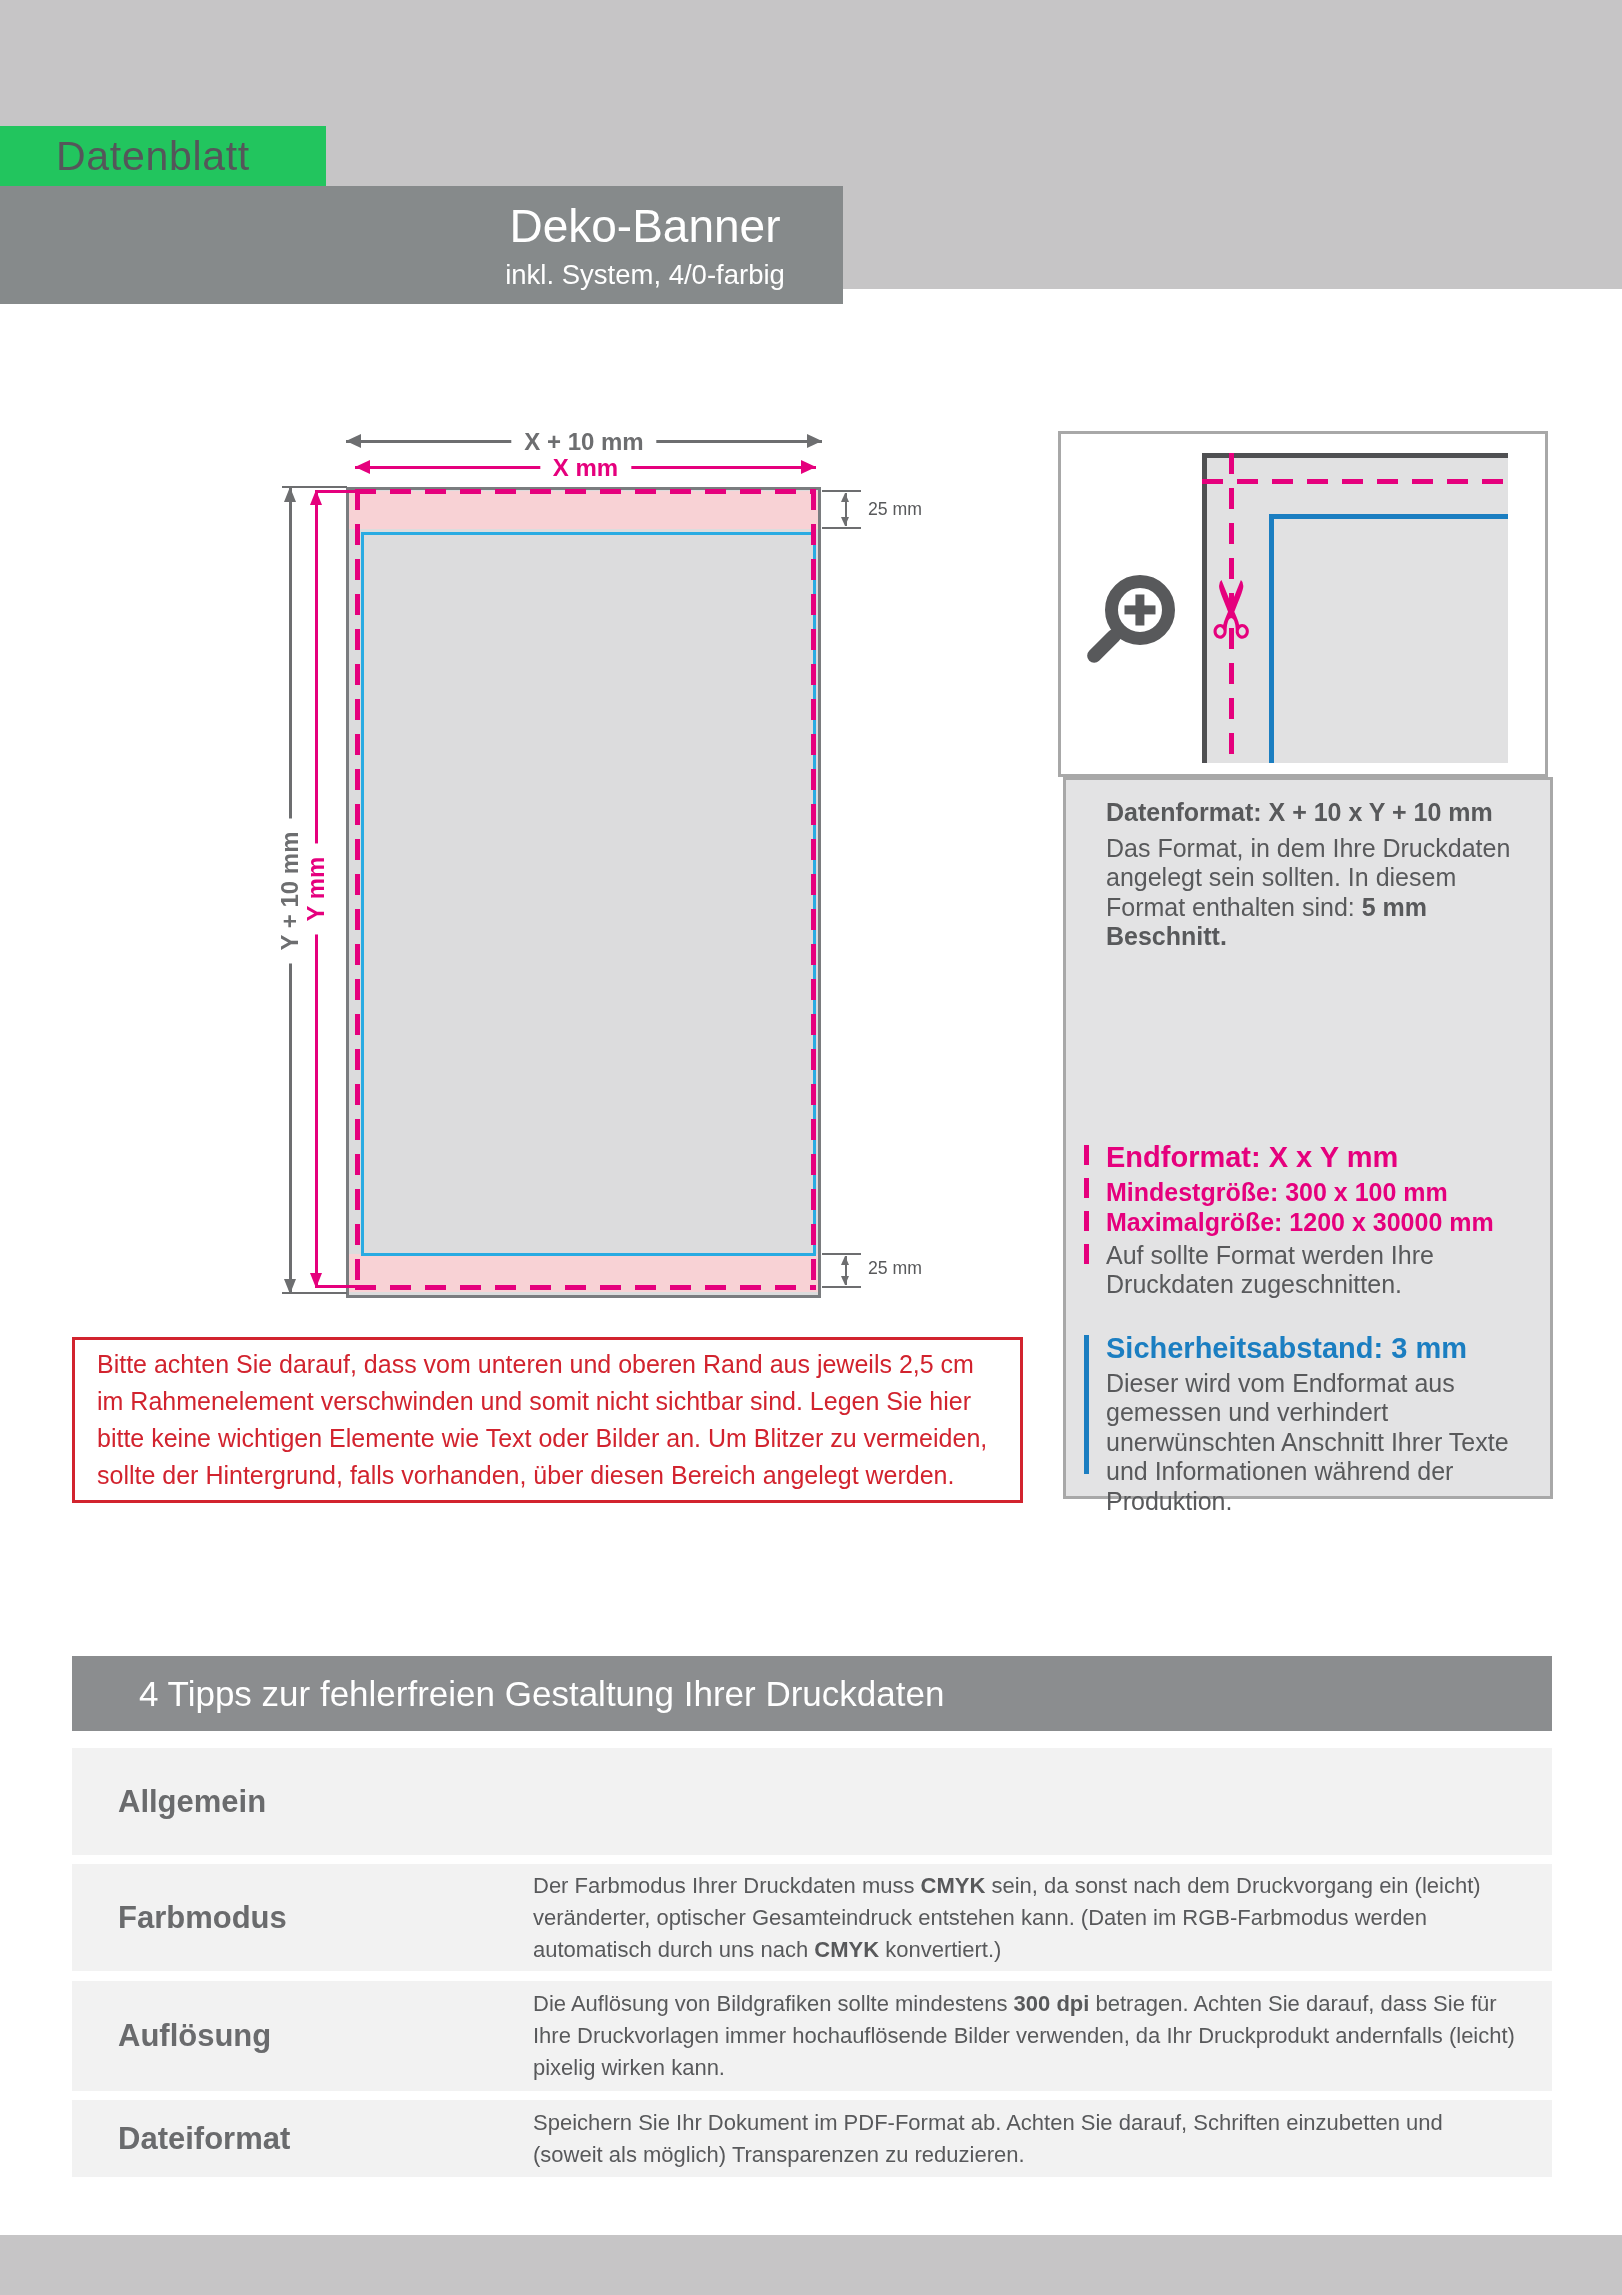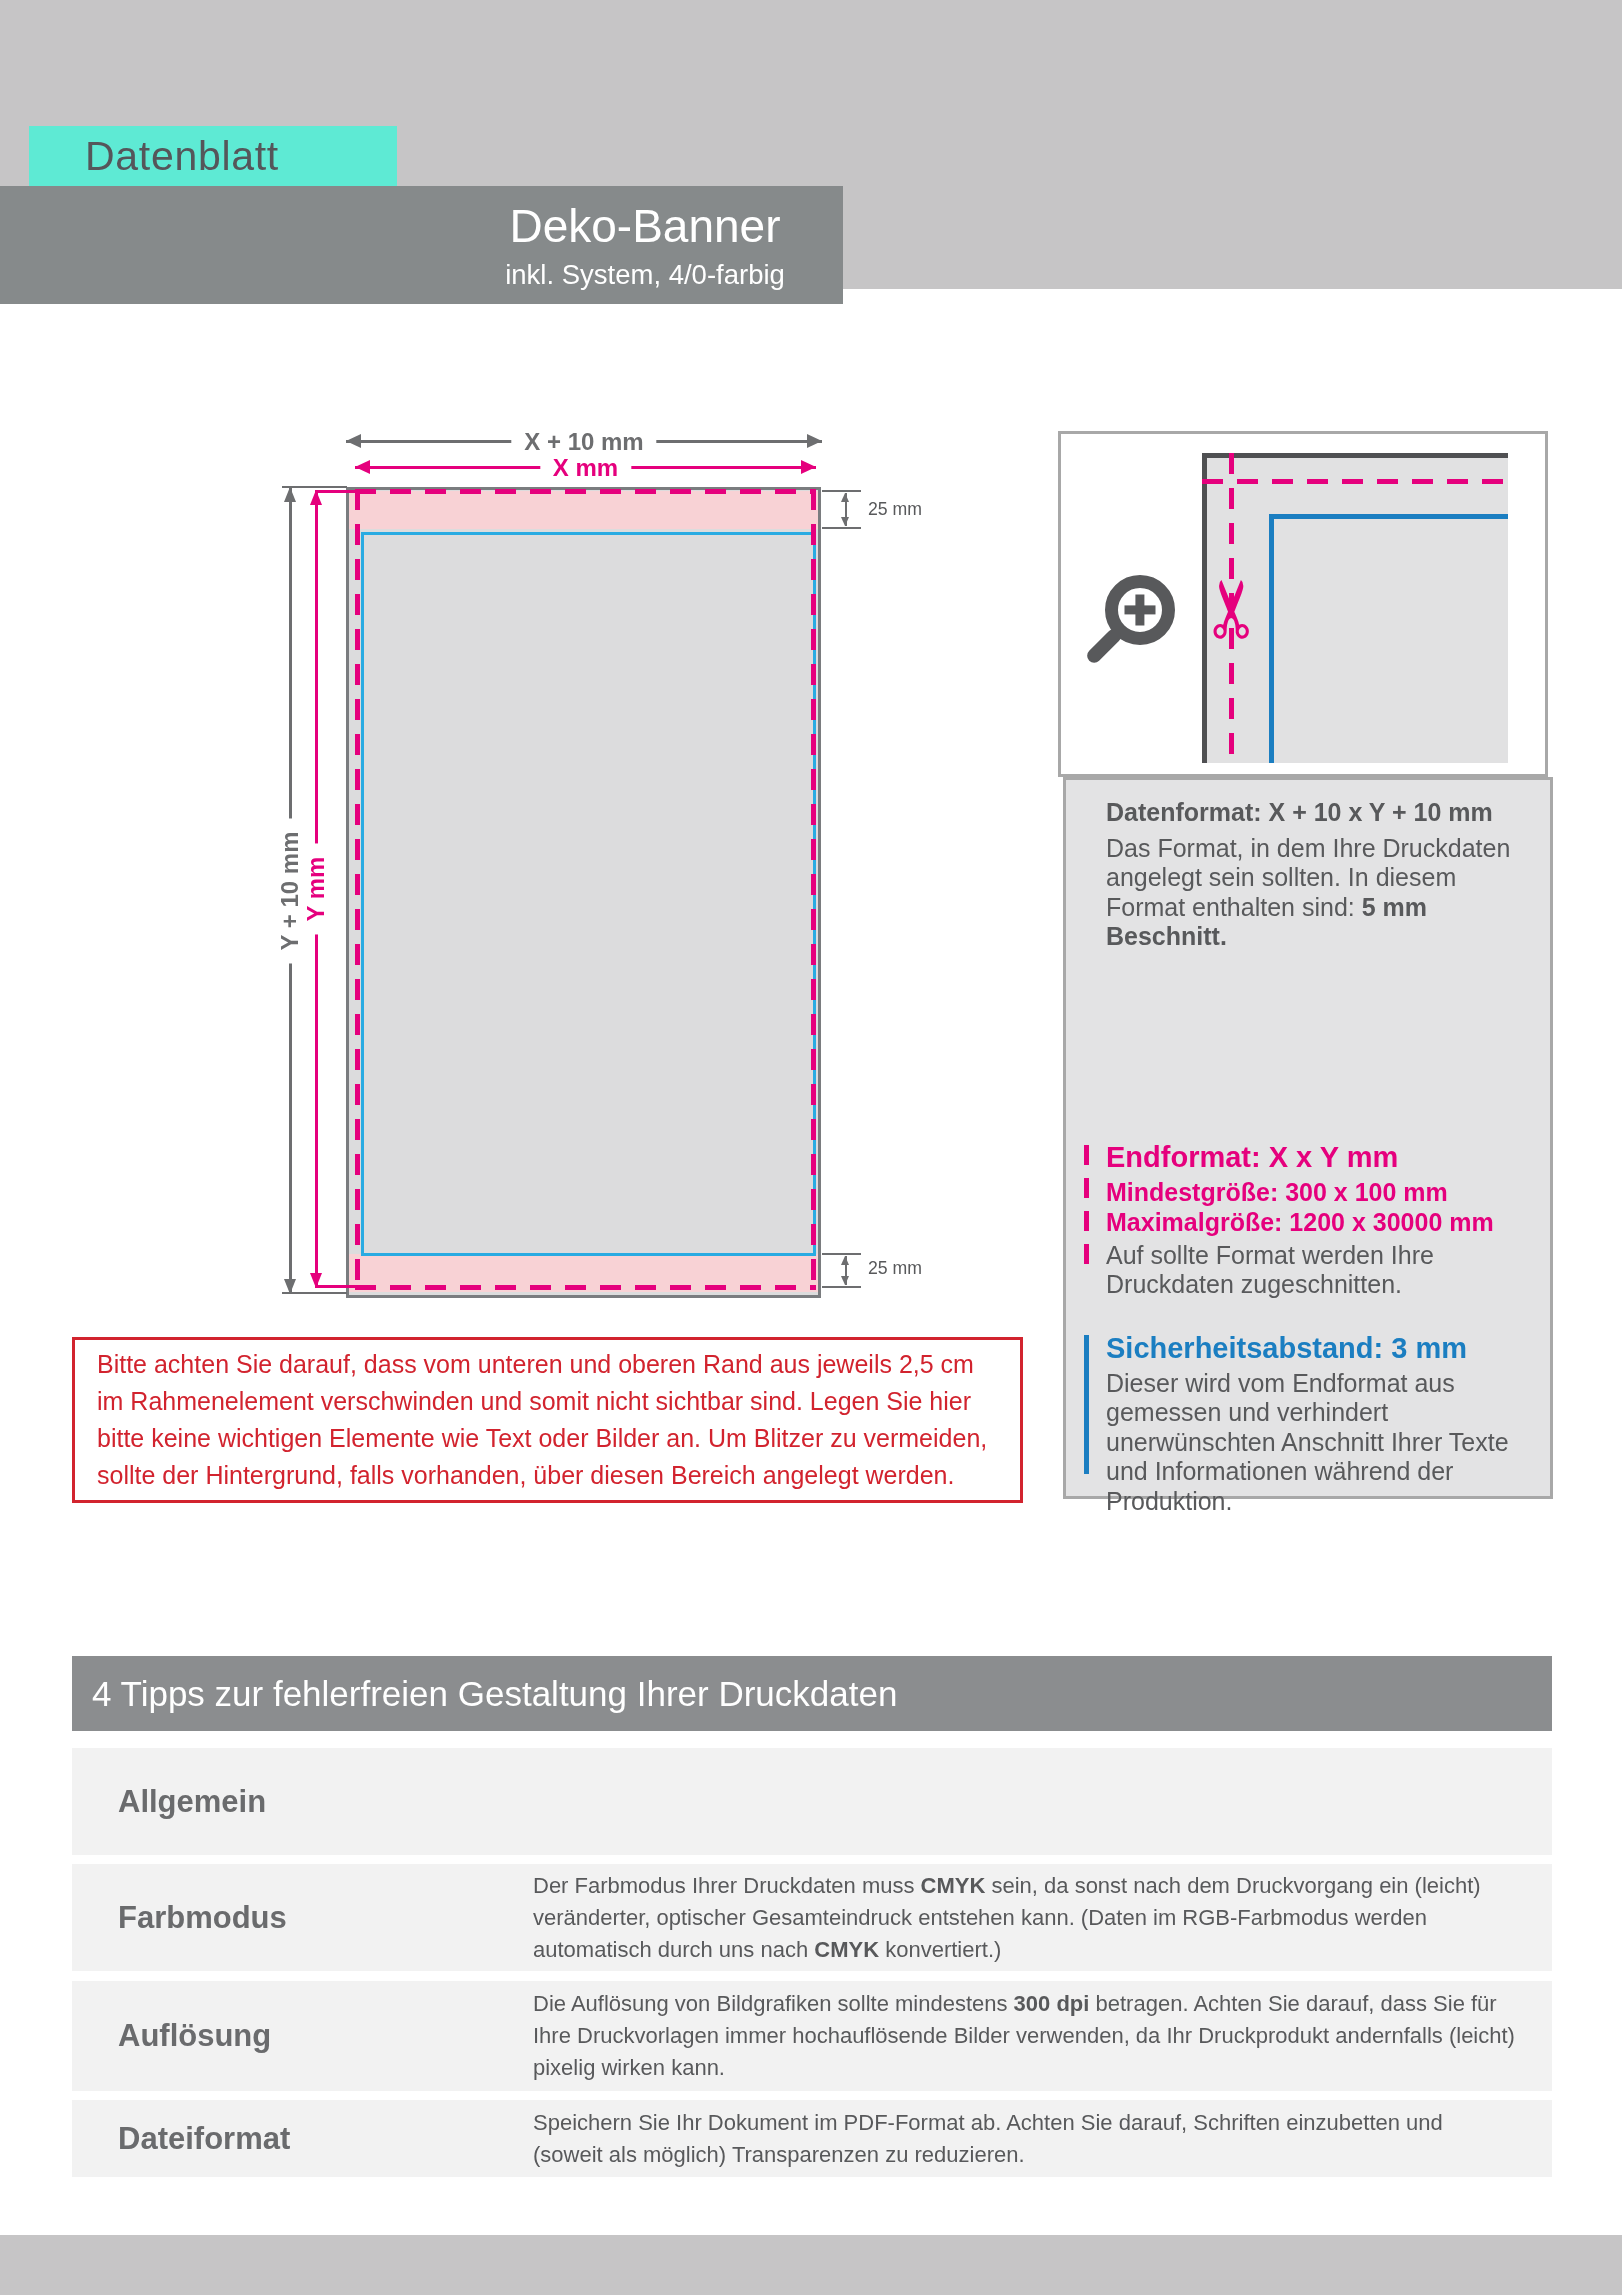--- a/index.html
+++ b/index.html
@@ -2,21 +2,21 @@
 <html style="font-size:10.5px"><head>
 <meta charset="utf-8">
 <style>
   html,body{margin:0;padding:0;background:#fff;}
   #page{position:relative;width:1623px;height:2295px;background:#ffffff;overflow:hidden;
         font-family:"Liberation Sans", sans-serif;color:#58595b;}
   .abs{position:absolute;}
 
   
   .top-band{left:0;top:0;width:1623px;height:289px;background:#c6c5c6;}
-  .badge{left:0;top:126px;width:368px;height:60px;background:#5eead4;display:flex;align-items:center;margin-left:29px;}
+  .badge{left:0;top:126px;width:326px;height:60px;background:#22c55e;display:flex;align-items:center;}
   .badge span{padding-left:56px;font-size:41px;color:#55565a;letter-spacing:0.7px;}
   .title-band{left:0;top:186px;width:843px;height:118px;background:#868a8b;}
   .title-inner{position:absolute;left:445px;top:0;width:400px;height:100%;display:flex;flex-direction:column;
                justify-content:center;align-items:center;gap:6.5px;}
   .ptitle{font-size:46px;color:#ffffff;white-space:nowrap;}
   .psub{font-size:27.5px;color:#ffffff;white-space:nowrap;}
 
   
   .dformat-rect{left:346px;top:487px;width:469px;height:805px;background:#dcdcdd;border:3.3px solid #7a7c7f;}
   .bleed-top{left:349px;top:491px;width:469px;height:38px;background:#f8d2d5;}
@@ -80,21 +80,21 @@
   .ip-b{position:absolute;left:40px;width:432px;font-size:25px;line-height:29.4px;color:#58595b;}
   .h-gray{color:#58595b;}
   .h-mag{color:#e5007d;}
   .h-blue{color:#1b7ec1;}
   .mark-dash{position:absolute;left:18.3px;top:365px;width:5.2px;height:122px;
              background:repeating-linear-gradient(180deg,#e5007d 0 19.6px,transparent 19.6px 33px);}
   .mark-blue{position:absolute;left:18.3px;top:555px;width:5.2px;height:139px;background:#1b7ec1;}
 
   
   .tipsband{left:72px;top:1656px;width:1480px;height:75px;background:#8b8d8f;display:flex;align-items:center;}
-  .tipsband span{padding-left:20px;font-size:35px;color:#ffffff;white-space:nowrap;}
+  .tipsband span{padding-left:67px;font-size:35px;color:#ffffff;white-space:nowrap;}
   .tiprow{left:72px;width:1480px;background:#f2f2f2;}
   .tiplabel{position:absolute;left:46px;top:0;height:100%;display:flex;align-items:center;
             font-size:31px;color:#6a6b6d;font-weight:bold;}
   .tiptext{position:absolute;left:461px;top:0;height:100%;width:982px;display:flex;align-items:center;
            font-size:22px;line-height:32px;color:#58595b;}
   .r1{top:1748px;height:107px;}
   .r2{top:1864px;height:107px;}
   .r3{top:1981px;height:110px;}
   .r4{top:2100px;height:77px;}
 

